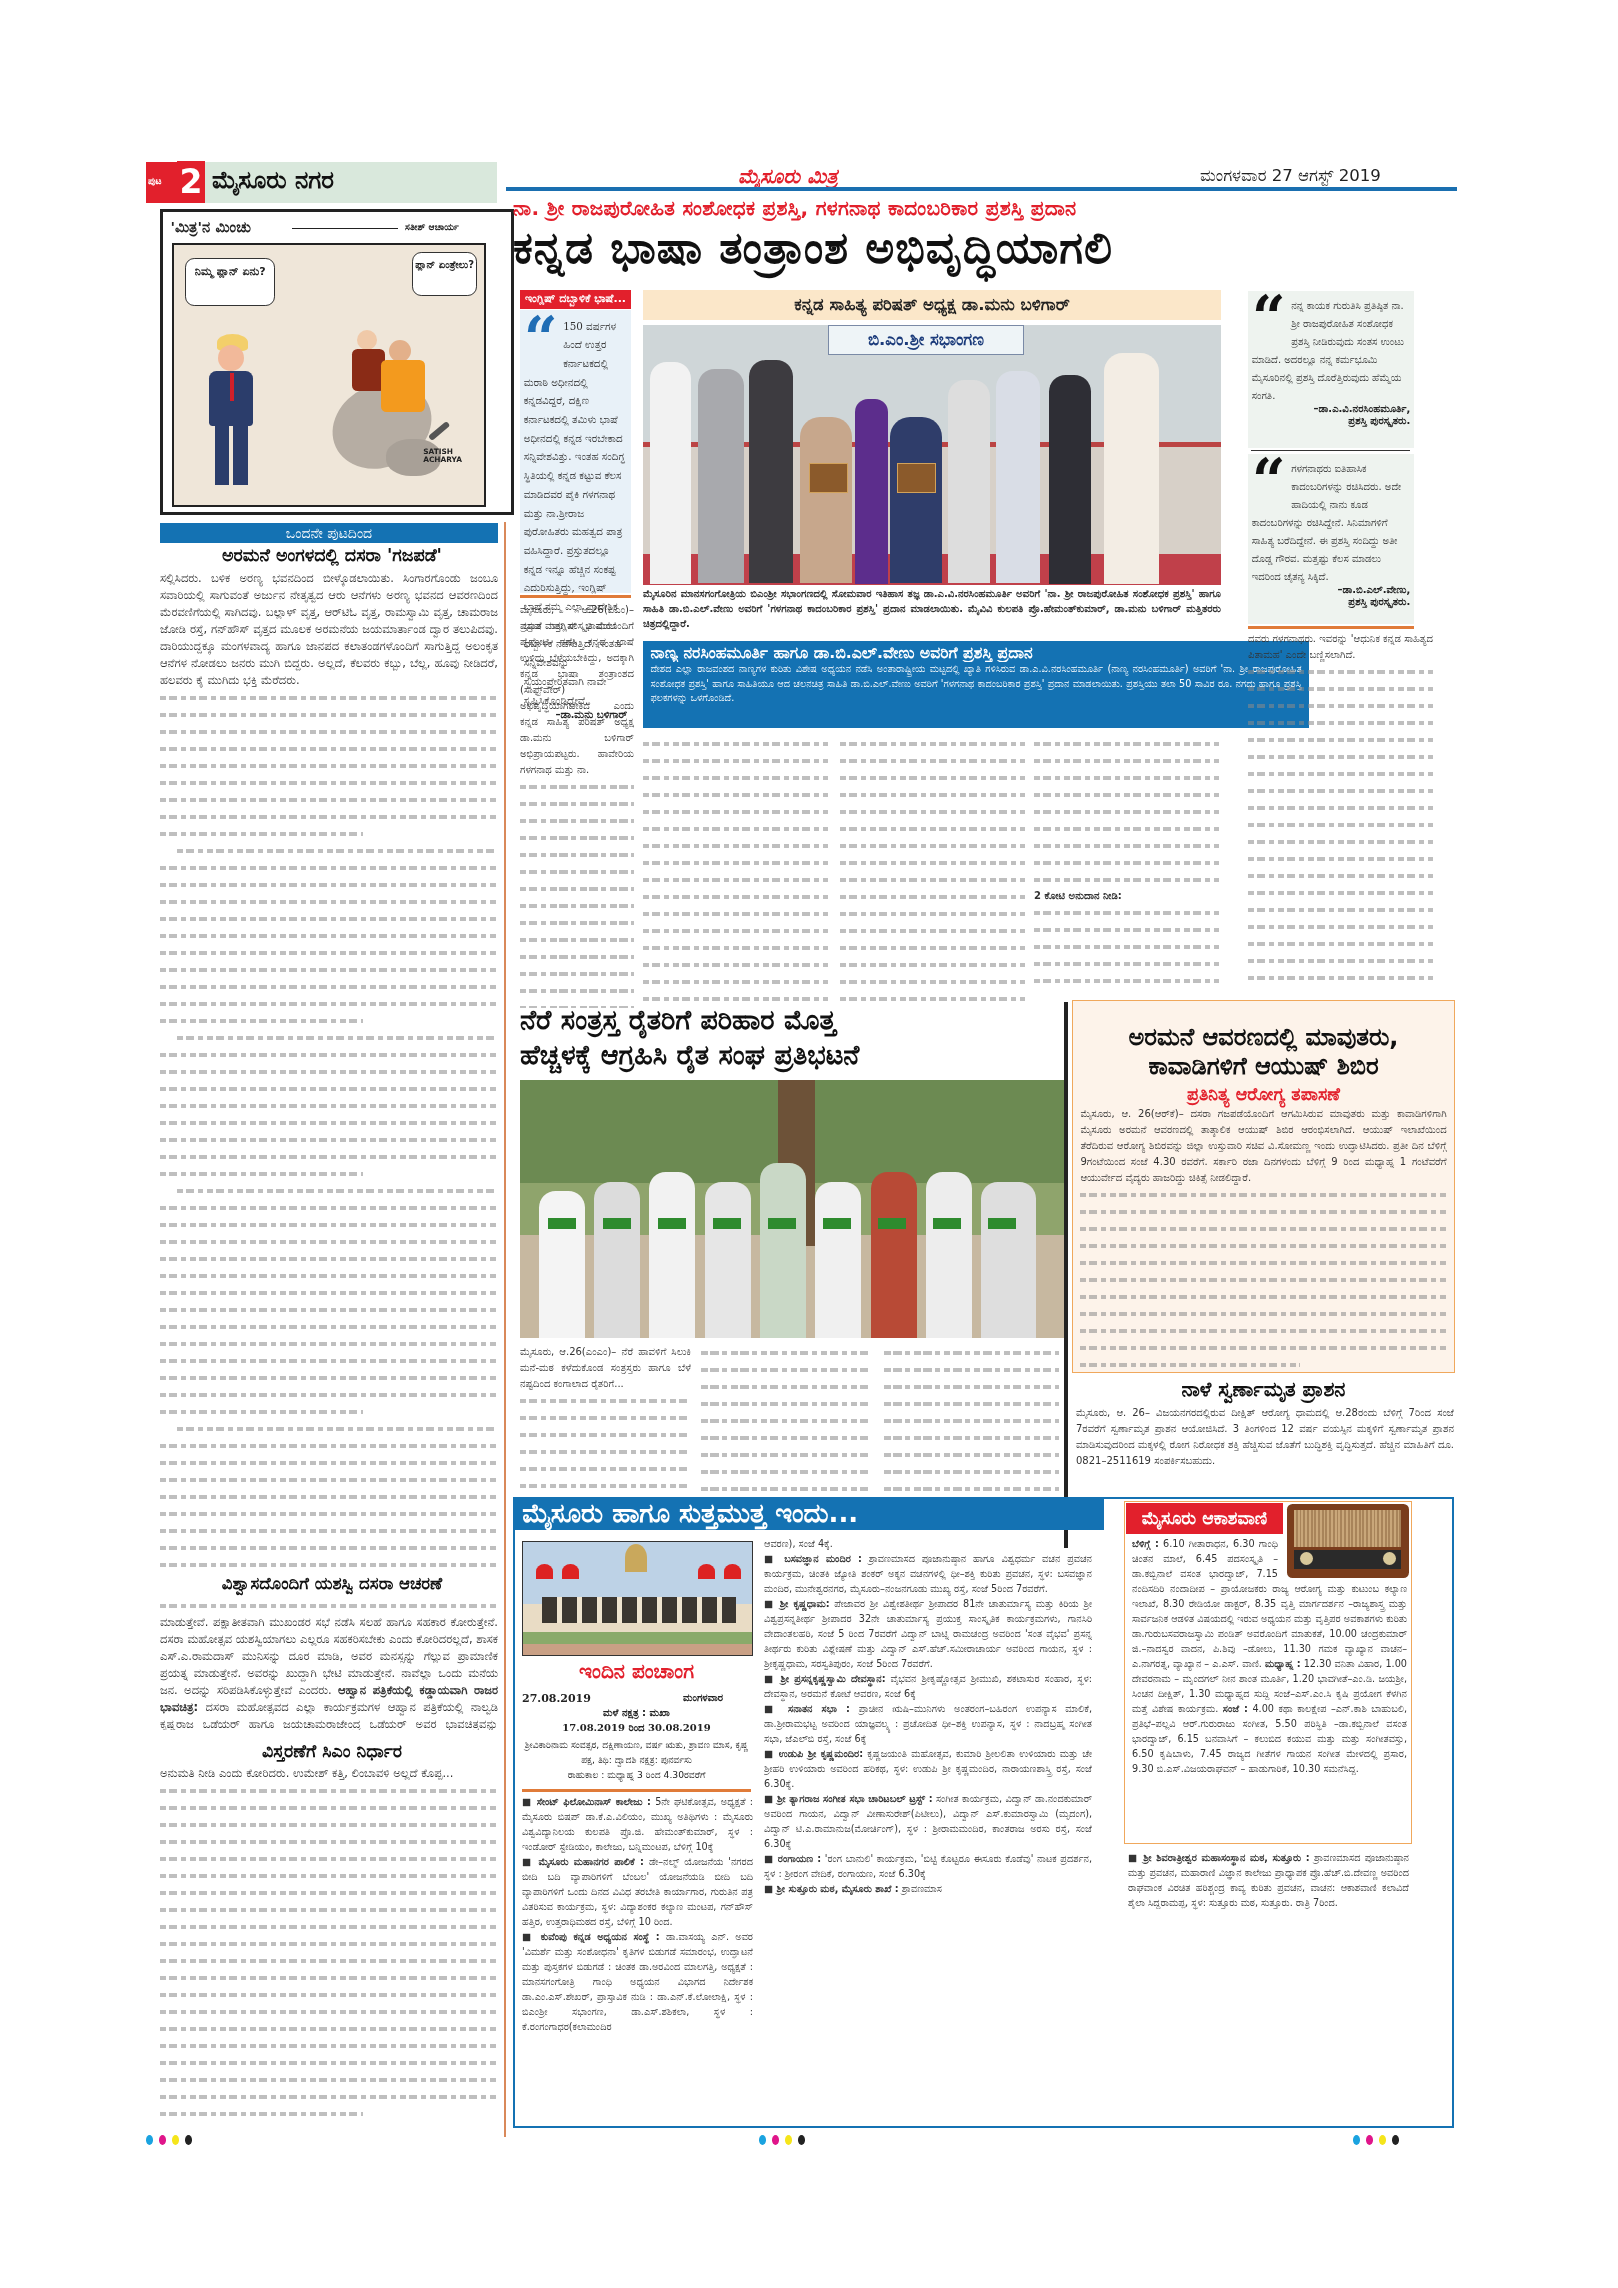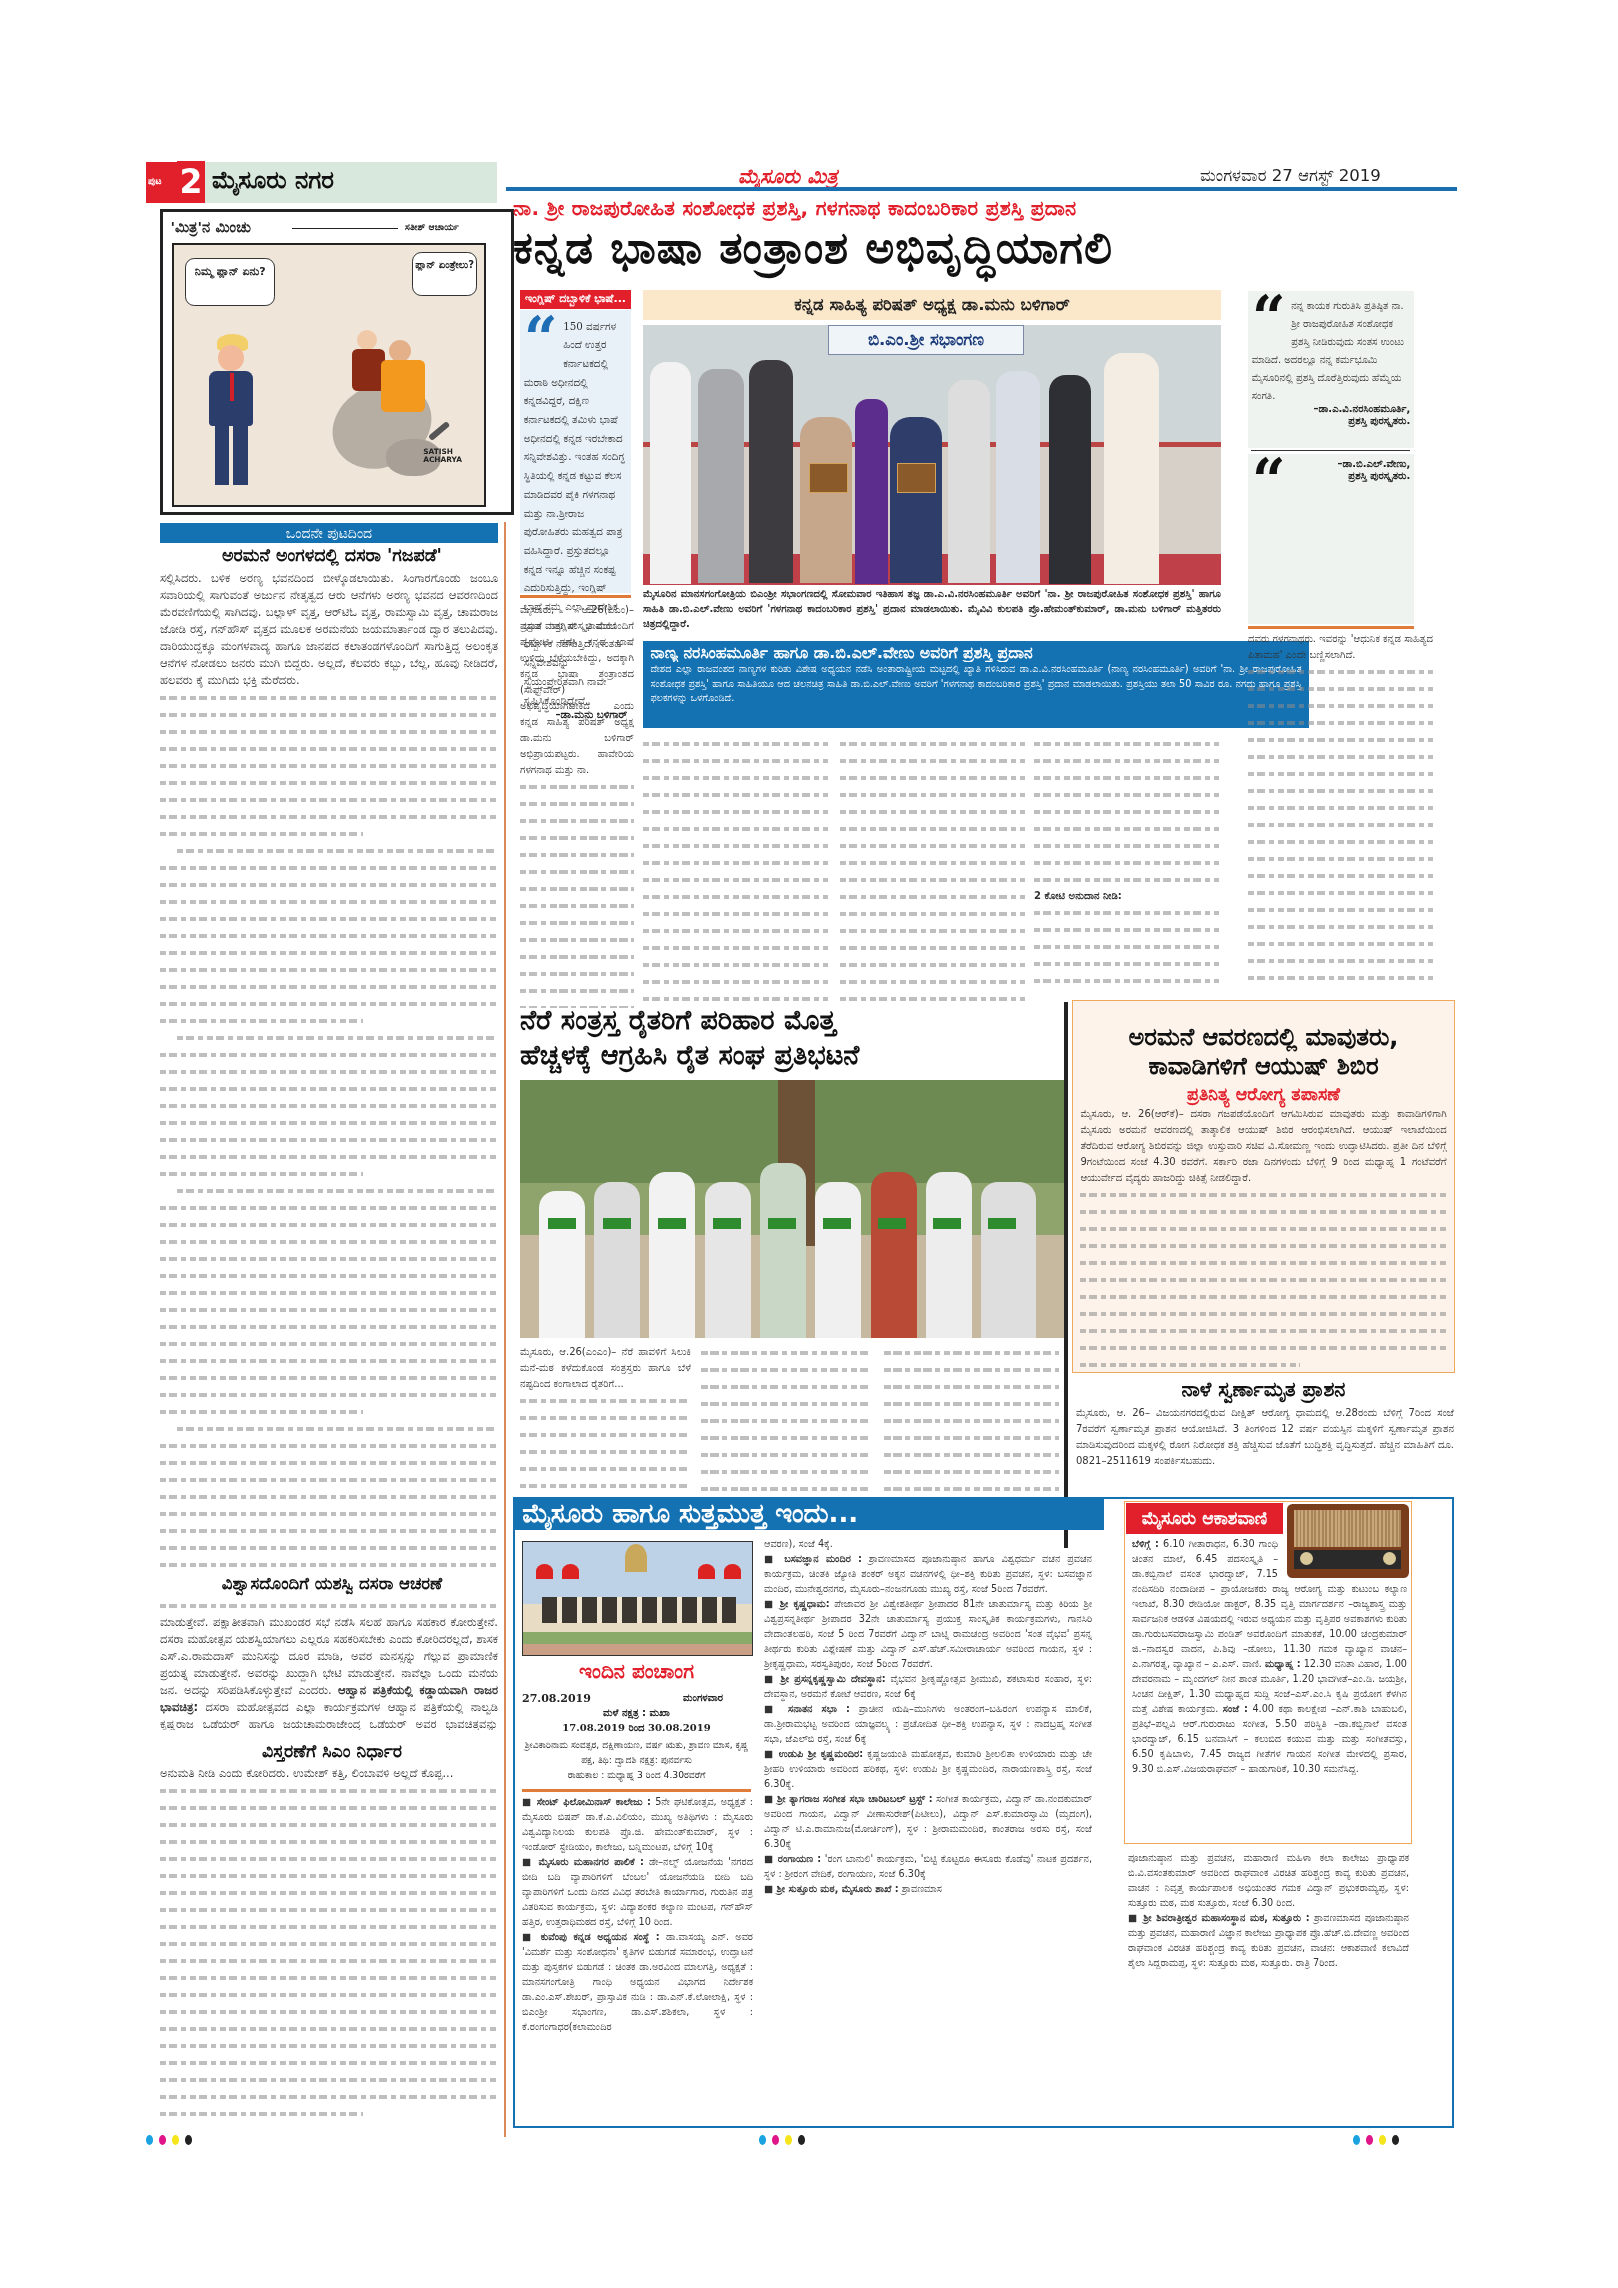--- a/index.html
+++ b/index.html
@@ -174,20 +174,21 @@
 
 <div class="abs" style="left:1248px;top:291px;width:166px;height:157px;background:#eef3ef;box-sizing:border-box;padding:3.7px 3.7px;">
   <span class="quote-mark" style="color:#111;">“</span>
   <span style="font-size:10px;line-height:15px;color:#333;text-align:justify;">ನನ್ನ ಕಾಯಕ ಗುರುತಿಸಿ ಪ್ರತಿಷ್ಠಿತ ನಾ. ಶ್ರೀ ರಾಜಪುರೋಹಿತ ಸಂಶೋಧಕ ಪ್ರಶಸ್ತಿ ನೀಡಿರುವುದು ಸಂತಸ ಉಂಟು ಮಾಡಿದೆ. ಅದರಲ್ಲೂ ನನ್ನ ಕರ್ಮಭೂಮಿ ಮೈಸೂರಿನಲ್ಲಿ ಪ್ರಶಸ್ತಿ ದೊರೆತ್ತಿರುವುದು ಹೆಮ್ಮೆಯ ಸಂಗತಿ.</span>
   <div style="text-align:right;font-size:10px;font-weight:bold;">–ಡಾ.ಎ.ವಿ.ನರಸಿಂಹಮೂರ್ತಿ,</div>
   <div style="text-align:right;font-size:10px;font-weight:bold;">ಪ್ರಶಸ್ತಿ ಪುರಸ್ಕೃತರು.</div>
 </div>
 <div class="abs" style="left:1251px;top:450px;width:159px;height:0.9px;background:#333;"></div>
 <div class="abs" style="left:1248px;top:454px;width:166px;height:170px;background:#eef3ef;box-sizing:border-box;padding:3.7px 3.7px;">
   <span class="quote-mark" style="color:#111;">“</span>
+  <span style="font-size:10px;line-height:15px;color:#333;text-align:justify;">ಗಳಗನಾಥರು ಐತಿಹಾಸಿಕ ಕಾದಂಬರಿಗಳನ್ನು ರಚಿಸಿದರು. ಅದೇ ಹಾದಿಯಲ್ಲಿ ನಾನು ಕೂಡ ಕಾದಂಬರಿಗಳನ್ನು ರಚಿಸಿದ್ದೇನೆ. ಸಿನಿಮಾಗಳಿಗೆ ಸಾಹಿತ್ಯ ಬರೆದಿದ್ದೇನೆ. ಈ ಪ್ರಶಸ್ತಿ ಸಂದಿದ್ದು ಅತೀ ದೊಡ್ಡ ಗೌರವ. ಮತ್ತಷ್ಟು ಕೆಲಸ ಮಾಡಲು ಇದರಿಂದ ಚೈತನ್ಯ ಸಿಕ್ಕಿದೆ.</span>
   <div style="text-align:right;font-size:10px;font-weight:bold;">–ಡಾ.ಬಿ.ಎಲ್.ವೇಣು,</div>
   <div style="text-align:right;font-size:10px;font-weight:bold;">ಪ್ರಶಸ್ತಿ ಪುರಸ್ಕೃತರು.</div>
 </div>
 <div class="hrule" style="left:1248px;top:626px;width:166px;"></div>
 <div class="abs body-text" style="left:1248px;top:631px;width:185px;height:369px;font-size:10px;line-height:16px;">
   <span>ದವರು ಗಳಗನಾಥರು. ಇವರನ್ನು 'ಆಧುನಿಕ ಕನ್ನಡ ಸಾಹಿತ್ಯದ ಪಿತಾಮಹ' ಎಂದೇ ಬಣ್ಣಿಸಲಾಗಿದೆ.</span>
   <span class="filler-line"></span><span class="filler-line"></span><span class="filler-line"></span><span class="filler-line"></span><span class="filler-line"></span><span class="filler-line"></span><span class="filler-line"></span><span class="filler-line"></span><span class="filler-line"></span><span class="filler-line"></span><span class="filler-line"></span><span class="filler-line"></span><span class="filler-line"></span><span class="filler-line"></span><span class="filler-line"></span><span class="filler-line"></span><span class="filler-line"></span><span class="filler-line"></span><span class="filler-line"></span>
 </div>
 
 <div class="abs headline-black" style="left:520px;top:1002px;width:545px;font-size:27px;line-height:35px;white-space:nowrap;">ನೆರೆ ಸಂತ್ರಸ್ತ ರೈತರಿಗೆ ಪರಿಹಾರ ಮೊತ್ತ</div>
@@ -283,21 +284,20 @@
 <div class="abs body-text" style="left:1132px;top:1536px;width:275px;height:305px;font-size:9.7px;line-height:15px;">
   <div style="float:right;width:129px;height:42px;"></div>
   <span style="font-weight:bold;margin-top:20px;">ಬೆಳಿಗ್ಗೆ :</span>
   <span>6.10 ಗೀತಾರಾಧನ, 6.30 ಗಾಂಧಿ ಚಿಂತನ ಮಾಲೆ, 6.45 ಪದಸಂಸ್ಕೃತಿ –ಡಾ.ಕಬ್ಬಿನಾಲೆ ವಸಂತ ಭಾರದ್ವಾಜ್, 7.15 ನಂದಿಸದಿರಿ ನಂದಾದೀಪ – ಪ್ರಾಯೋಜಕರು ರಾಜ್ಯ ಆರೋಗ್ಯ ಮತ್ತು ಕುಟುಂಬ ಕಲ್ಯಾಣ ಇಲಾಖೆ, 8.30 ರೇಡಿಯೋ ಡಾಕ್ಟರ್, 8.35 ವೃತ್ತಿ ಮಾರ್ಗದರ್ಶನ –ರಾಜ್ಯಶಾಸ್ತ್ರ ಮತ್ತು ಸಾರ್ವಜನಿಕ ಆಡಳಿತ ವಿಷಯದಲ್ಲಿ ಇರುವ ಅಧ್ಯಯನ ಮತ್ತು ವೃತ್ತಿಪರ ಅವಕಾಶಗಳು ಕುರಿತು ಡಾ.ಗುರುಬಸವರಾಜಸ್ವಾಮಿ ಪಂಡಿತ್ ಅವರೊಂದಿಗೆ ಮಾತುಕತೆ, 10.00 ಚಂದ್ರಕುಮಾರ್ ಜಿ.–ನಾದಸ್ವರ ವಾದನ, ಪಿ.ಶಿವು –ಡೋಲು, 11.30 ಗಮಕ ವ್ಯಾಖ್ಯಾನ ವಾಚನ–ಎ.ನಾಗರತ್ನ, ವ್ಯಾಖ್ಯಾನ – ಎ.ಎಸ್. ವಾಣಿ.</span>
   <span style="font-weight:bold;">ಮಧ್ಯಾಹ್ನ :</span>
   <span>12.30 ವನಿತಾ ವಿಹಾರ, 1.00 ದೇವರನಾಮ – ಮೃಂದಗಲ್ ನೀನ ಶಾಂತ ಮೂರ್ತಿ, 1.20 ಭಾವಗೀತೆ–ಎಂ.ಡಿ. ಜಯಶ್ರೀ, ಸಿಂಚನ ದೀಕ್ಷಿತ್, 1.30 ಮಧ್ಯಾಹ್ನದ ಸುದ್ದಿ ಸಂಜೆ–ಎಸ್.ಎಂ.ಸಿ ಕೃಷಿ ಪ್ರಯೋಗ ಕೆಳಗಿನ ಮತ್ತೆ ವಿಶೇಷ ಕಾರ್ಯಕ್ರಮ.</span>
   <span style="font-weight:bold;">ಸಂಜೆ :</span>
   <span>4.00 ಕಥಾ ಕಾಲಕ್ಷೇಪ –ಎನ್.ಕಾಶಿ ಬಾಹುಬಲಿ, ಪ್ರತಿಭೆ–ಪಲ್ಲವಿ ಆರ್.ಗುರುರಾಜು ಸಂಗೀತ, 5.50 ಪರಿಸ್ಥಿತಿ –ಡಾ.ಕಬ್ಬಿನಾಲೆ ವಸಂತ ಭಾರದ್ವಾಜ್, 6.15 ಬನವಾಸಿಗೆ – ಕಲುಬಿದ ಕಯುವ ಮತ್ತು ಮತ್ತು ಸಂಗೀತವಸ್ತು, 6.50 ಕೃಷಿಬಾಳು, 7.45 ರಾಜ್ಯದ ಗೀತೆಗಳ ಗಾಯನ ಸಂಗೀತ ಮೇಳದಲ್ಲಿ ಪ್ರಸಾರ, 9.30 ಬಿ.ಎಸ್.ವಿಜಯರಾಘವನ್ – ಹಾಡುಗಾರಿಕೆ, 10.30 ಸಮನೆಸಿದ್ದ.</span>
 </div>
 <div class="abs body-text" style="left:1128px;top:1850px;width:281px;height:273px;font-size:9.7px;line-height:15px;">
-  <span>ಪೂಜಾನುಷ್ಠಾನ ಮತ್ತು ಪ್ರವಚನ, ಮಹಾರಾಣಿ ಮಹಿಳಾ ಕಲಾ ಕಾಲೇಜು ಪ್ರಾಧ್ಯಾಪಕ ಬಿ.ವಿ.ವಸಂತಕುಮಾರ್ ಅವರಿಂದ ರಾಘವಾಂಕ ವಿರಚಿತ ಹರಿಶ್ಚಂದ್ರ ಕಾವ್ಯ ಕುರಿತು ಪ್ರವಚನ, ವಾಚನ : ನಿವೃತ್ತ ಕಾರ್ಯಪಾಲಕ ಅಭಿಯಂತರ ಗಮಕ ವಿದ್ವಾನ್ ಪ್ರಭುಕರಾಮ್ಯಪ್ಪ, ಸ್ಥಳ: ಸುತ್ತೂರು ಮಠ, ಮಠ ಸುತ್ತೂರು, ಸಂಜೆ 6.30 ರಿಂದ.</span>
   <div><span class="bullet">■ </span><span class="bullet">ಶ್ರೀ ಶಿವರಾತ್ರೀಶ್ವರ ಮಹಾಸಂಸ್ಥಾನ ಮಠ, ಸುತ್ತೂರು :</span> <span>ಶ್ರಾವಣಮಾಸದ ಪೂಜಾನುಷ್ಠಾನ ಮತ್ತು ಪ್ರವಚನ, ಮಹಾರಾಣಿ ವಿಜ್ಞಾನ ಕಾಲೇಜು ಪ್ರಾಧ್ಯಾಪಕ ಪ್ರೊ.ಹೆಚ್.ಬಿ.ದೇವಣ್ಣ ಅವರಿಂದ ರಾಘವಾಂಕ ವಿರಚಿತ ಹರಿಶ್ಚಂದ್ರ ಕಾವ್ಯ ಕುರಿತು ಪ್ರವಚನ, ವಾಚನ: ಆಕಾಶವಾಣಿ ಕಲಾವಿದೆ ಶೈಲಾ ಸಿದ್ದರಾಮಪ್ಪ, ಸ್ಥಳ: ಸುತ್ತೂರು ಮಠ, ಸುತ್ತೂರು. ರಾತ್ರಿ 7ರಿಂದ.</span></div>
 </div>
 
 <div class="abs reg-marks" style="left:146px;top:2135px;">
   <span style="background:#1aa3e0;"></span>
   <span style="background:#e0158a;"></span>
   <span style="background:#f5e51a;"></span>
   <span style="background:#222;"></span>
 </div>
 <div class="abs reg-marks" style="left:365px;top:2135px;margin-left:0;transform:translateX(0);">

